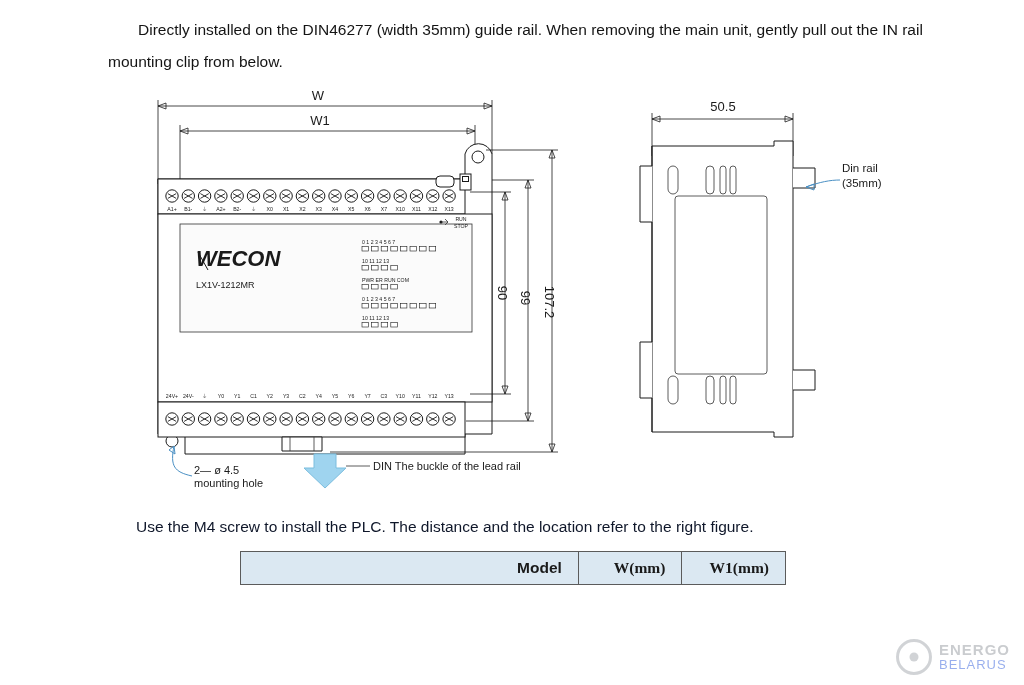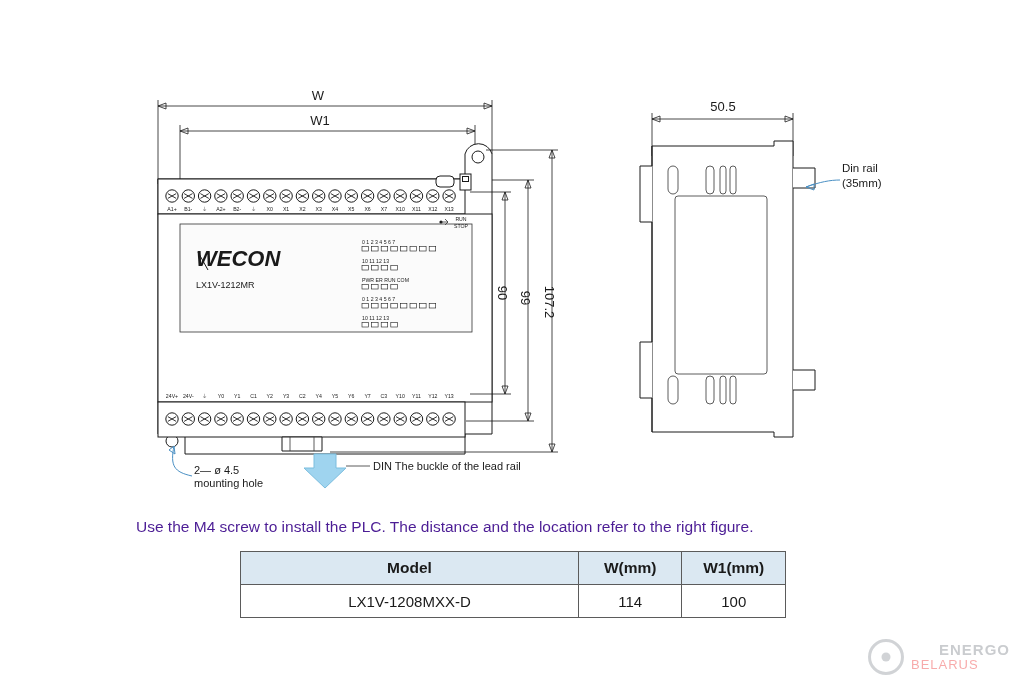--- a/index.html
+++ b/index.html
@@ -31,21 +31,21 @@
     color: #141414;
   }
   .intro .indent { display: inline-block; width: 30px; }
 
   
   .mid-text {
     position: absolute;
     left: 136px;
     top: 518px;
     font-size: 15.5px;
-    color: #4c1d95;
+    color: #0f172a;
   }
 
   
   .drawing {
     position: absolute;
     left: 130px;
     top: 84px;
     width: 440px;
     height: 420px;
   }
@@ -88,31 +88,31 @@
     top: 551px;
     width: 546px;
   }
   table {
     border-collapse: collapse;
     width: 100%;
     font-size: 15px;
   }
   table th, table td {
     border: 1px solid #5b5b5b;
-    text-align: center;
-    padding: 5px 0;
+    text-align: right;
+    padding: 5px 16px;
     height: 22px;
   }
   table thead th {
     background: #dbe8f2;
     font-weight: bold;
     font-size: 15.5px;
   }
   .col-model { width: 62%; }
-  .col-w { width: 19%; }
+  .col-w { width: 19%; font-family: Liberation Serif, serif; }
 
   
   .watermark {
     position: absolute;
     right: 14px;
     bottom: 10px;
     display: flex;
     align-items: center;
     gap: 7px;
     opacity: 0.45;
@@ -126,28 +126,31 @@
   .wm-gear::after {
     content: "";
     position: absolute;
     left: 50%; top: 50%;
     width: 9px; height: 9px;
     background: #9aa0a6;
     border-radius: 50%;
     transform: translate(-50%, -50%);
   }
   .wm-text { line-height: 1.05; }
-  .wm-top { font-size: 15px; letter-spacing: 1px; color: #8b9097; font-weight: bold; margin-left: 28px; }
-  .wm-bot { font-size: 13px; letter-spacing: 1px; color: #ef4444; }
+  .wm-top { font-size: 15px; letter-spacing: 1px; color: #8b9097; font-weight: bold; }
+  .wm-bot { font-size: 13px; letter-spacing: 1px; color: #1d4ed8; }
 </style>
 </head>
 <body>
 
 <div class="page">
 
+  <div class="intro">
+    <span class="indent"></span><span>Directly installed on the DIN46277 (width 35mm) guide rail. When removing the main unit, gently pull out the IN rail mounting clip from below.</span>
+  </div>
 
   <div class="drawing">
     <svg width="440" height="420" viewBox="0 0 440 420">
 
       <g>
         <line class="dim" x1="28" y1="22" x2="362" y2="22"></line>
         <path class="dim" d="M28 22 l8 -3 v6 z" fill="#1a1a1a"></path>
         <path class="dim" d="M362 22 l-8 -3 v6 z" fill="#1a1a1a"></path>
         <line class="dim" x1="28" y1="16" x2="28" y2="100"></line>
         <line class="dim" x1="362" y1="16" x2="362" y2="70"></line>
@@ -484,25 +487,20 @@
   <div class="table-wrap">
     <table>
       <thead>
         <tr>
           <th class="col-model">Model</th>
           <th class="col-w">W(mm)</th>
           <th class="col-w">W1(mm)</th>
         </tr>
       </thead>
       <tbody id="table-body">
-          <tr>
-            <td>LX1V-1208MXX-D</td>
-            <td>114</td>
-            <td>100</td>
-          </tr>
         </tbody>
     </table>
   </div>
 
   <div class="watermark">
     <div class="wm-gear"></div>
     <div class="wm-text">
       <div class="wm-top">ENERGO</div>
       <div class="wm-bot">BELARUS</div>
     </div>

